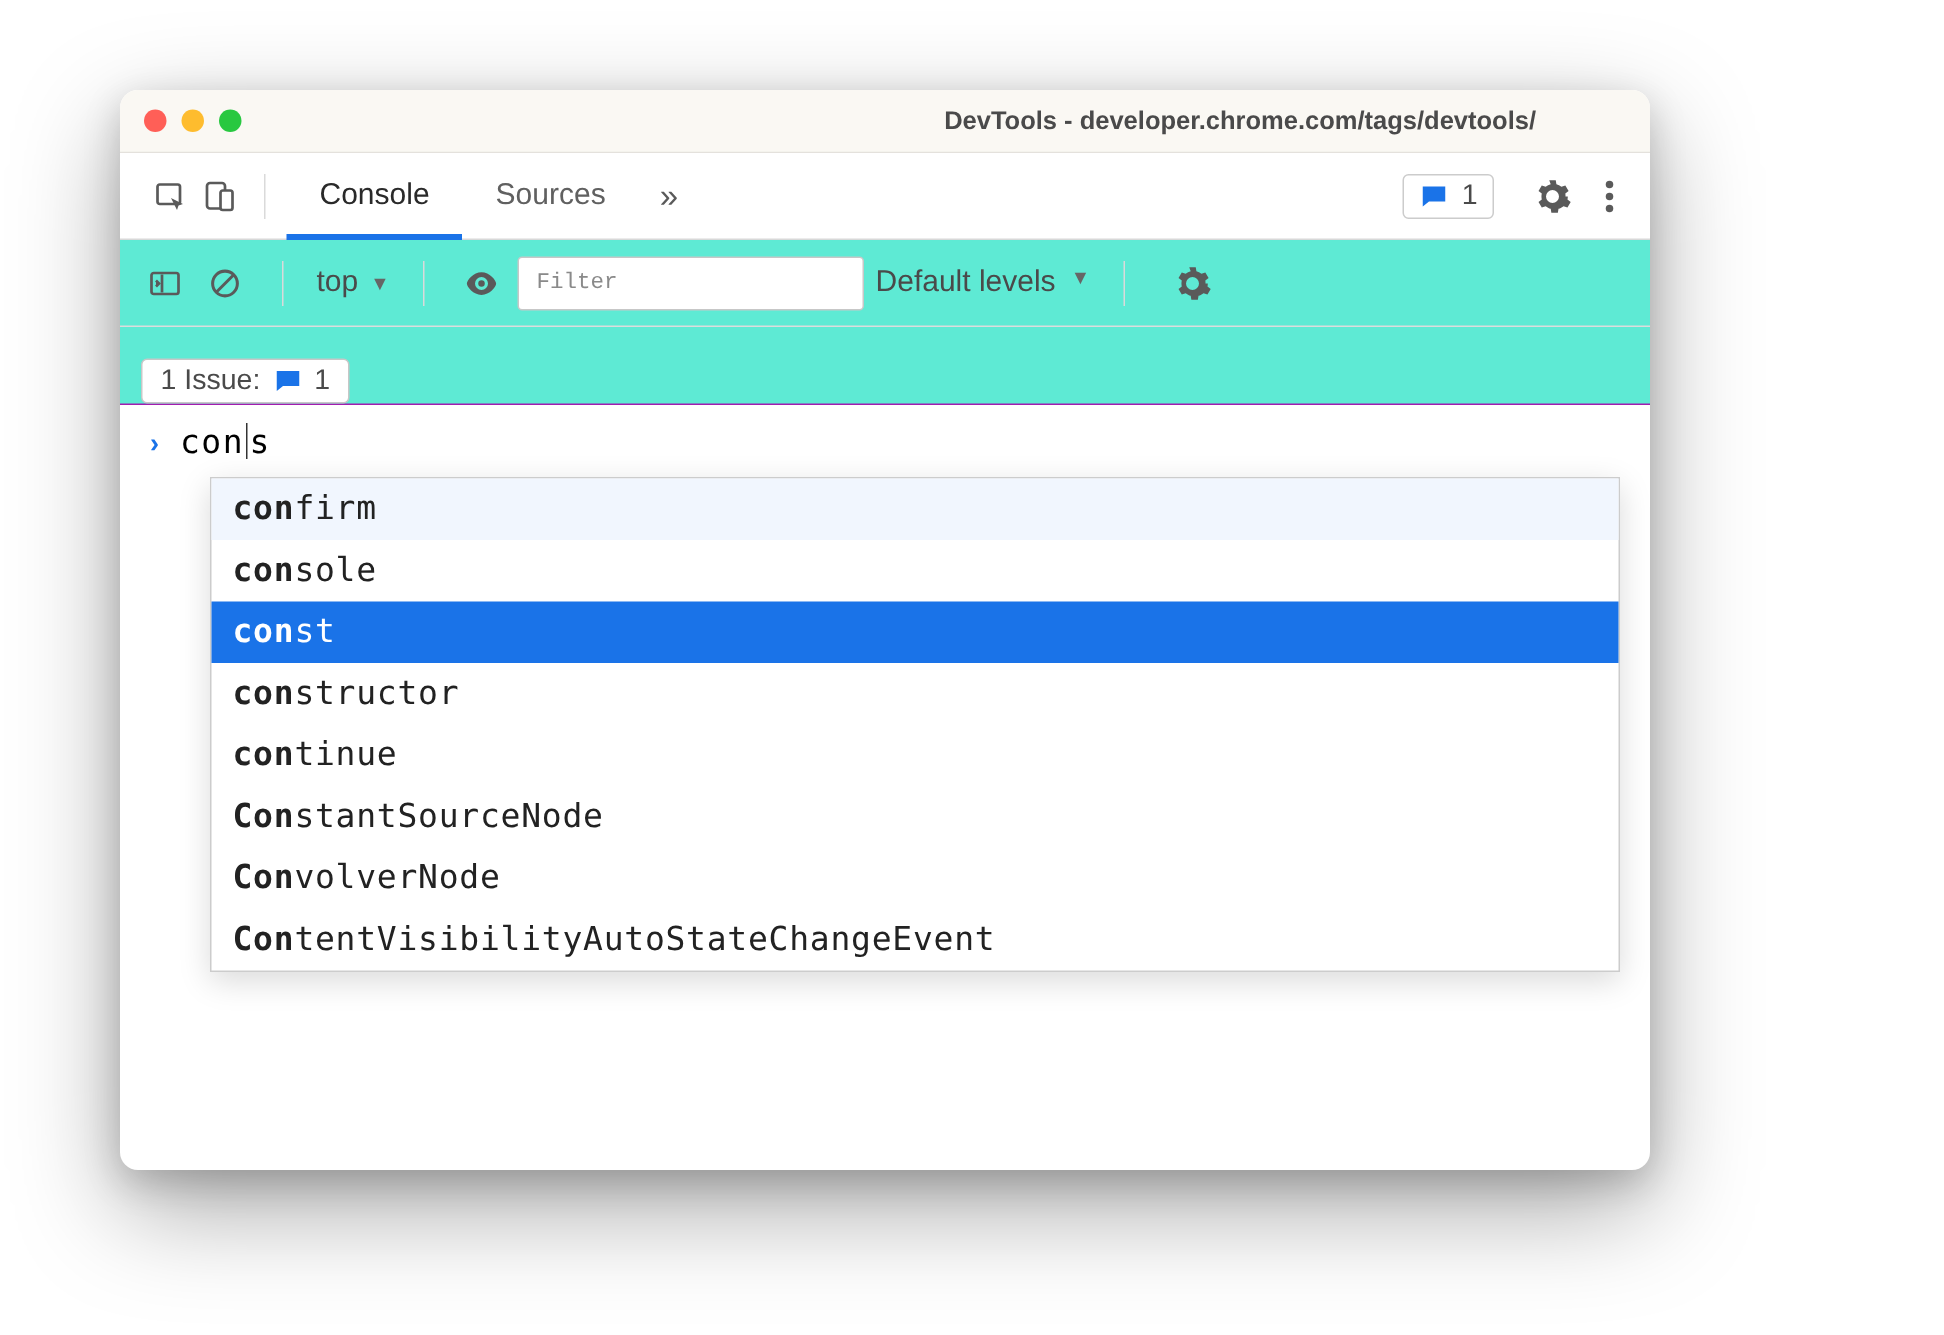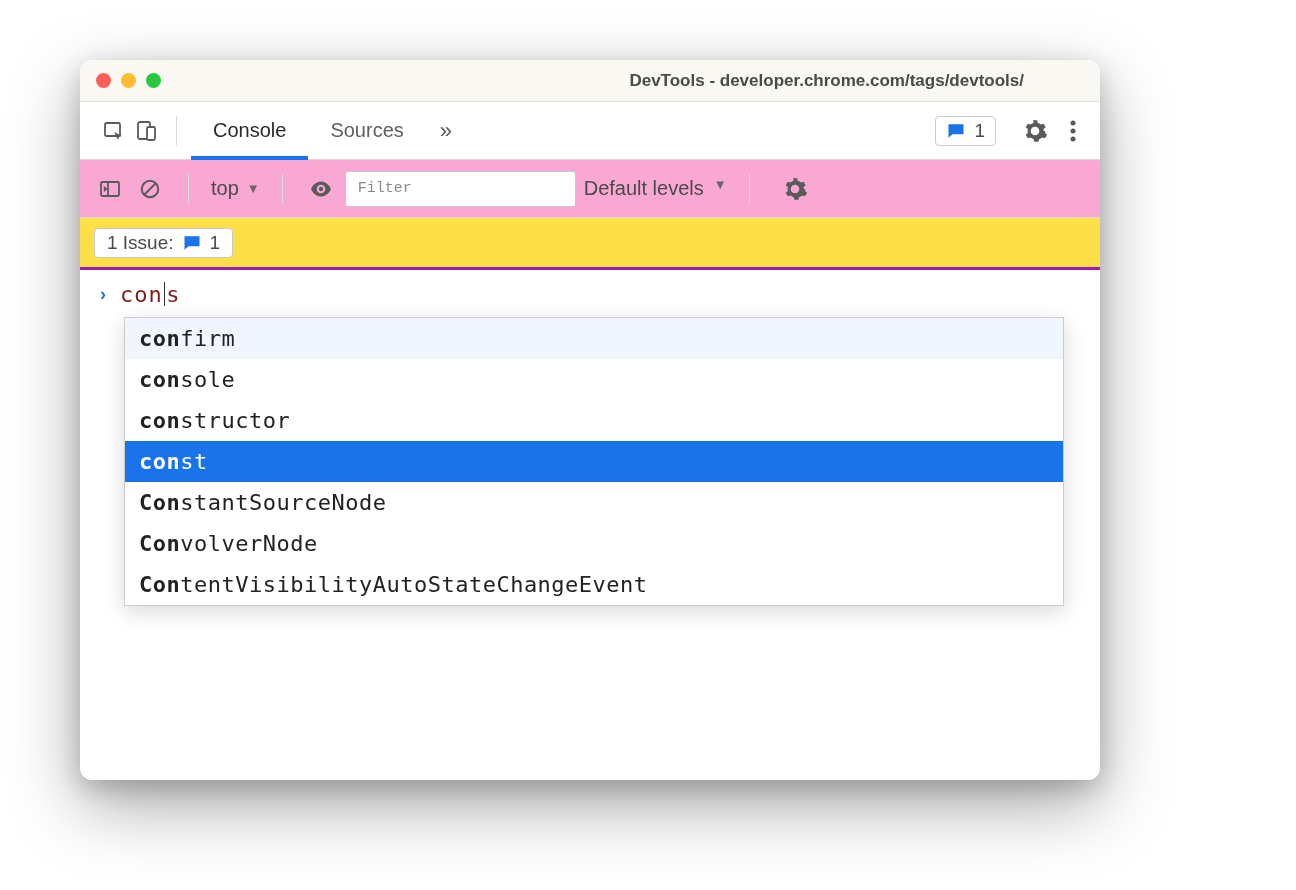--- a/index.html
+++ b/index.html
@@ -115,21 +115,21 @@
   height: 30px;
   display: flex;
   align-items: center;
   justify-content: center;
   color: #5a5a5a;
   cursor: pointer;
   margin-left: 8px;
 }
 .filter-row {
   height: 58px;
-  background: #f9a8d4;
+  background: #5eead4;
   display: flex;
   align-items: center;
   padding: 0 14px;
   border-bottom: 1px solid #dcdcdc;
   gap: 8px;
 }
 .ctx-select {
   display: inline-flex;
   align-items: center;
   font-size: 20px;
@@ -154,24 +154,24 @@
   font-size: 20px;
   color: #4a4a4a;
   display: inline-flex;
   align-items: flex-start;
   gap: 10px;
   cursor: pointer;
 }
 .issues-row {
   height: 52px;
   display: flex;
-  align-items: center;
+  align-items: flex-end;
   padding: 0 14px;
-  border-bottom: 3px solid #a21caf;
-  background: #fde047;
+  border-bottom: 1px solid #a21caf;
+  background: #5eead4;
 }
 .issues-badge {
   display: inline-flex;
   align-items: center;
   gap: 8px;
   border: 1.5px solid #c7c7c7;
   border-radius: 4px;
   padding: 3px 12px;
   font-size: 19px;
   color: #4a4a4a;
@@ -190,35 +190,35 @@
   gap: 14px;
 }
 .chevron {
   color: #1a73e8;
   font-size: 18px;
   font-weight: 700;
 }
 .typed {
   font-family: Menlo, Monaco, Consolas, monospace;
   font-size: 22px;
-  color: #7f1d1d;
+  color: #000000;
   letter-spacing: 1px;
   position: relative;
 }
 .cursor {
   display: inline-block;
   width: 1.5px;
   height: 24px;
   background: #333;
   vertical-align: -4px;
   margin: 0 1px;
 }
 .autocomplete {
   margin-top: 10px;
-  margin-left: 24px;
+  margin-left: 40px;
   width: 940px;
   border: 1px solid #ccc;
   background: #fff;
   box-shadow: 0 6px 20px rgba(0,0,0,0.15);
 }
 .ac-item {
   font-family: Menlo, Monaco, Consolas, monospace;
   font-size: 22px;
   padding: 8px 14px;
   color: #222;
@@ -333,21 +333,22 @@
   </div>
 
   <div class="console">
     <div class="prompt-line">
       <span class="chevron">›</span>
       <span class="typed"><span>con</span><span class="cursor"></span><span>s</span></span>
     </div>
     <div class="autocomplete" id="ac">
         <div class="ac-item light"><span class="match">con</span><span>firm</span></div>
         <div class="ac-item"><span class="match">con</span><span>sole</span></div>
+        <div class="ac-item selected"><span class="match">con</span><span>st</span></div>
         <div class="ac-item"><span class="match">con</span><span>structor</span></div>
-        <div class="ac-item selected"><span class="match">con</span><span>st</span></div>
+        <div class="ac-item"><span class="match">con</span><span>tinue</span></div>
         <div class="ac-item"><span class="match">Con</span><span>stantSourceNode</span></div>
         <div class="ac-item"><span class="match">Con</span><span>volverNode</span></div>
         <div class="ac-item"><span class="match">Con</span><span>tentVisibilityAutoStateChangeEvent</span></div>
       </div>
   </div>
 
 </div>
 
 </body></html>

